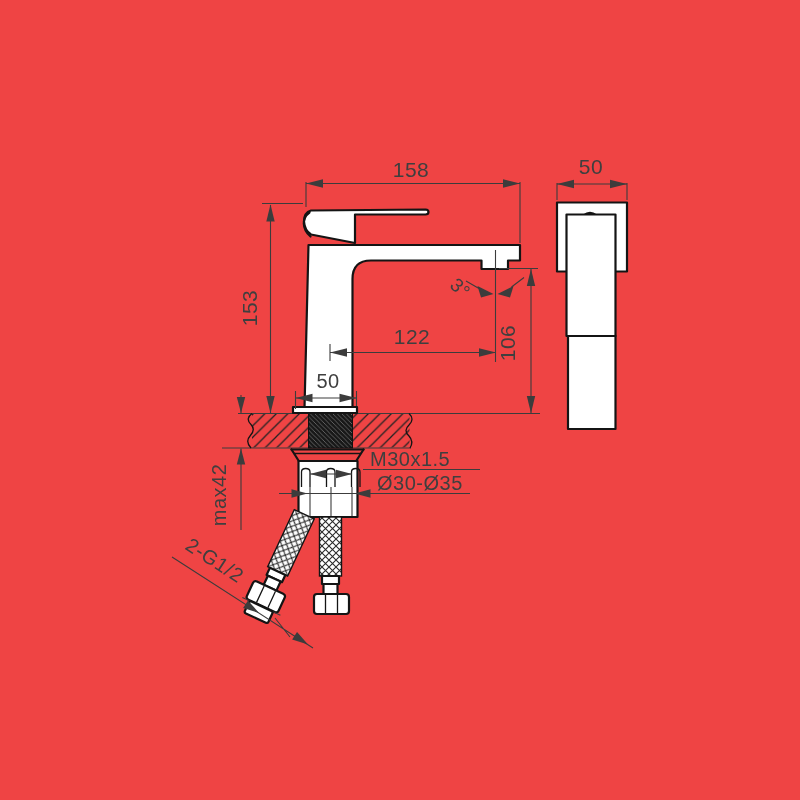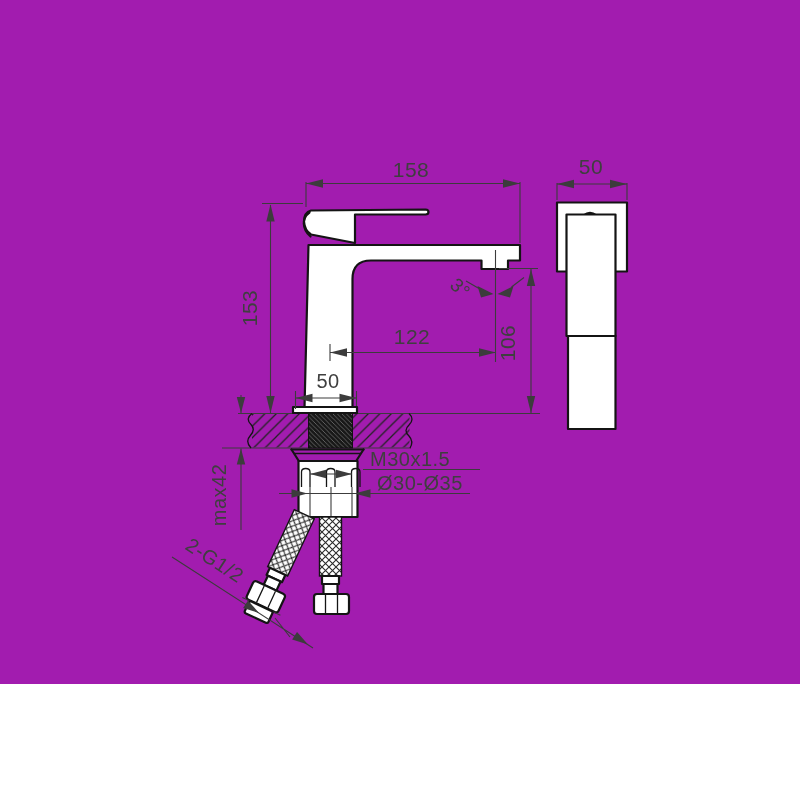--- a/index.html
+++ b/index.html
@@ -1,16 +1,16 @@
 <!DOCTYPE html>
 <html><head>
 <meta charset="utf-8">
 <style>
   html,body{margin:0;padding:0;background:#fff;}
-  .page{position:relative;width:800px;height:684px;background:#a21caf;overflow:hidden;
+  .page{position:relative;width:800px;height:800px;background:#ef4444;overflow:hidden;
         font-family:"Liberation Sans", sans-serif;}
   svg text{font-family:"Liberation Sans", sans-serif; fill:#3f3f3f; letter-spacing:.5px;}
   .obj{stroke:#141414;fill:none;stroke-width:2.2;stroke-linejoin:round;stroke-linecap:round;}
   .objf{stroke:#141414;fill:#ffffff;stroke-width:2.2;stroke-linejoin:round;}
   .thin{stroke:#141414;fill:none;stroke-width:1.3;}
   .dim{stroke:#3c3c3c;fill:none;stroke-width:1.1;}
   .dimf{fill:#3c3c3c;stroke:none;}
   .dtxt{font-size:21px;}
 </style>
 </head>

